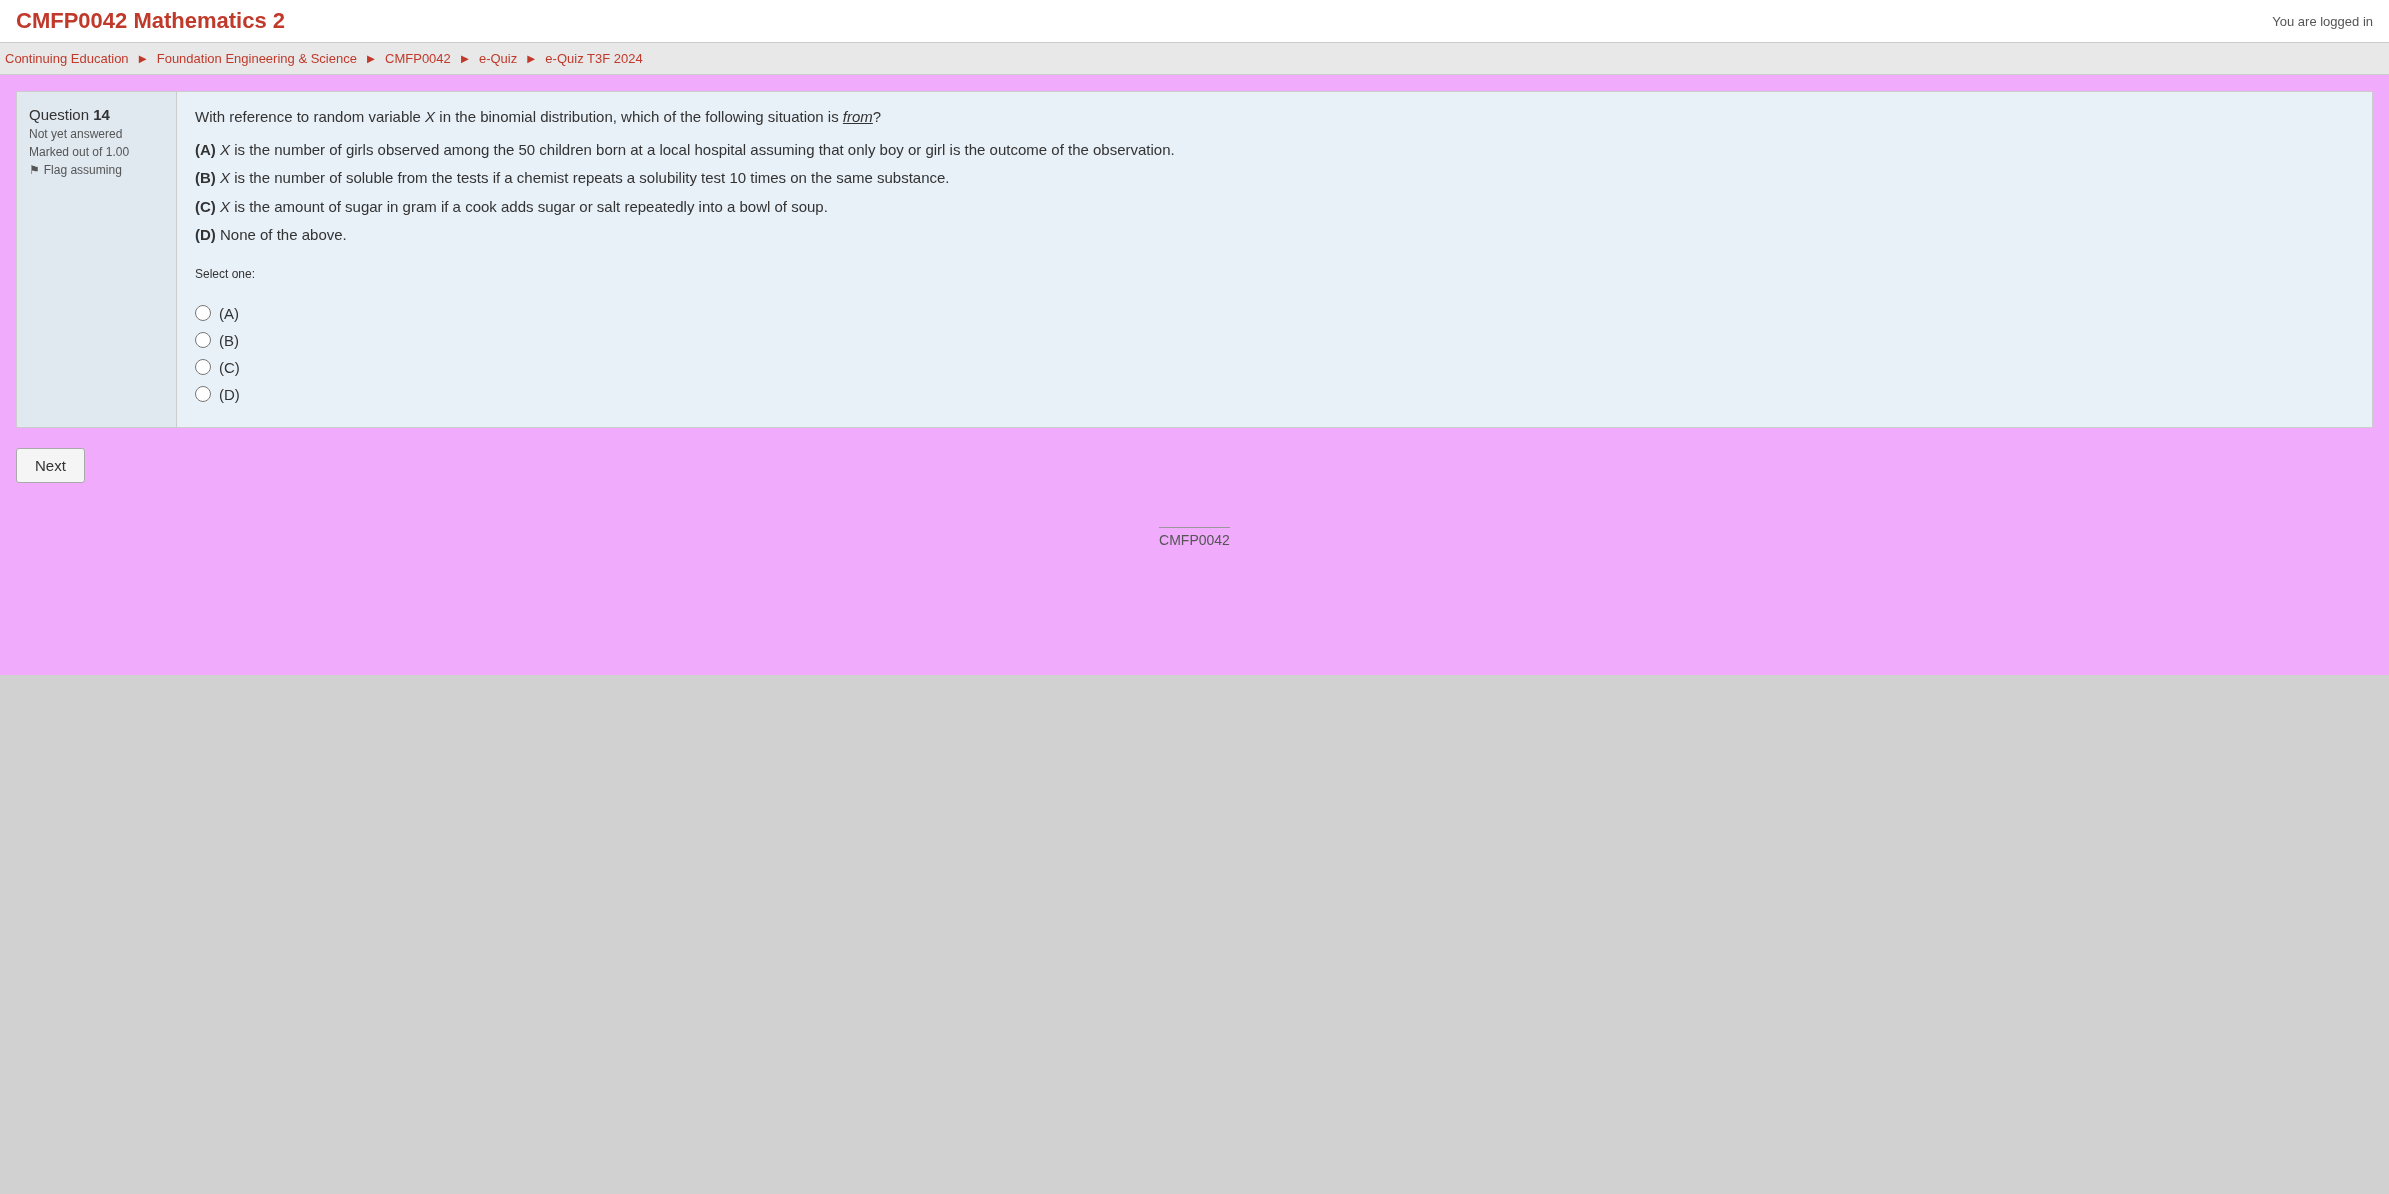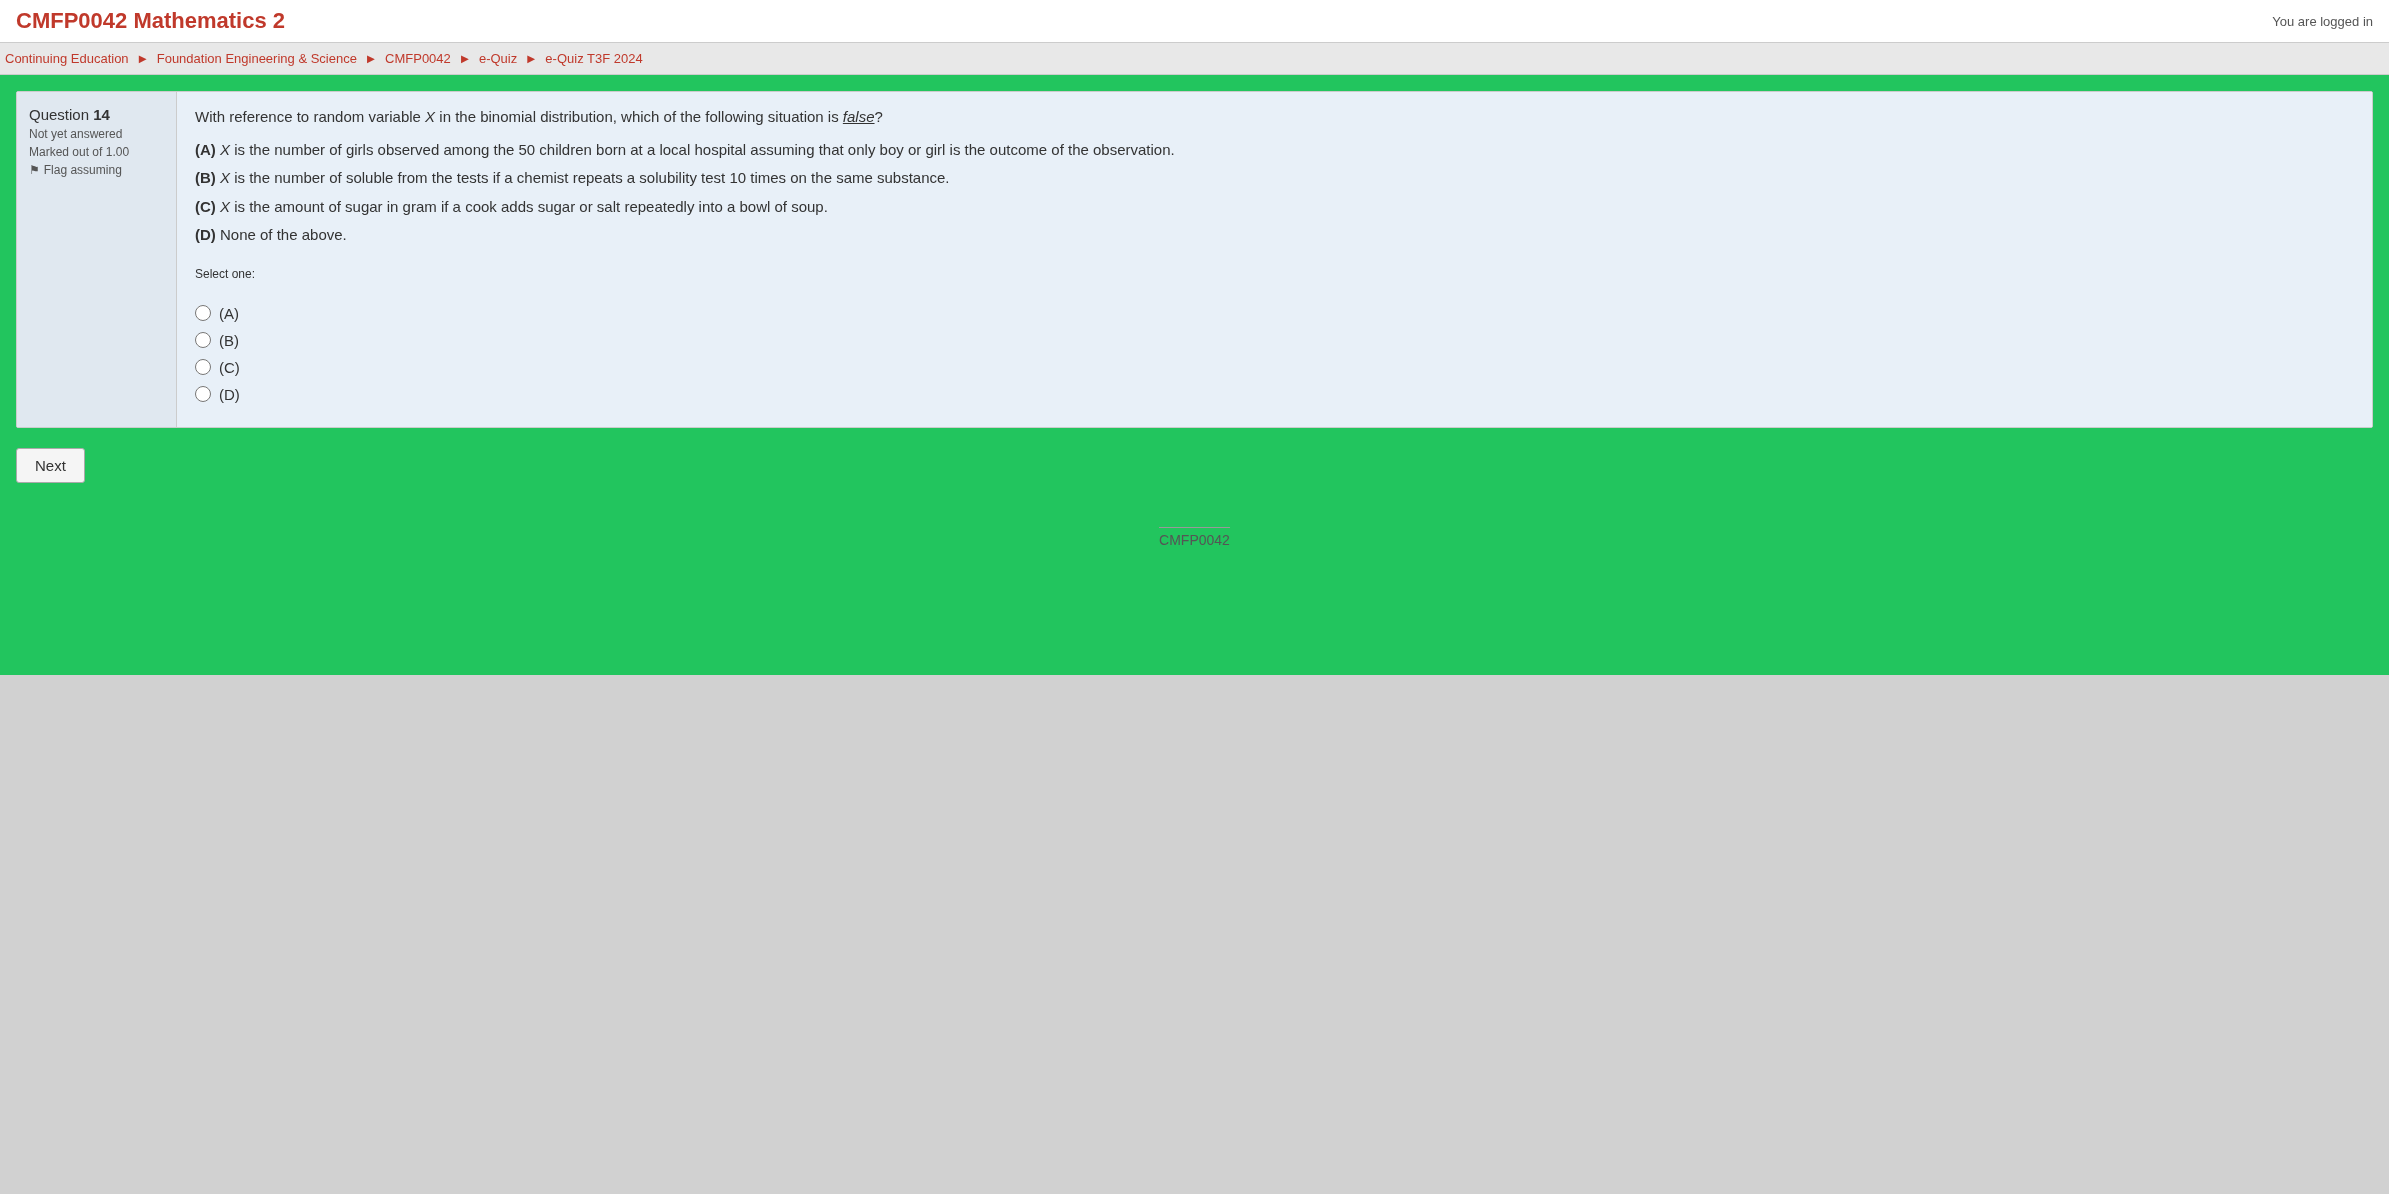--- a/index.html
+++ b/index.html
@@ -34,21 +34,21 @@
       border-bottom: 1px solid #ccc;
     }
     .breadcrumb span {
       color: #c0392b;
     }
     .breadcrumb .sep {
       color: #c0392b;
       margin: 0 4px;
     }
     .main-content {
-      background: #22c55e;
+      background: #f0abfc;
       padding: 16px;
       min-height: 600px;
     }
     .question-container {
       display: flex;
       background: #e0e8f0;
       border: 1px solid #ccc;
       border-radius: 2px;
     }
     .question-sidebar {
@@ -178,21 +178,21 @@
       <div class="question-meta">Marked out of 1.00</div>
       <div class="flag-question">
         <span class="flag-icon">⚑</span>
         <span>Flag assuming</span>
       </div>
     </div>
 
     <div class="question-body">
 
       <div class="question-text">
-        <span>With reference to random variable </span><em>X</em><span> in the binomial distribution, which of the following situation is </span><span class="italic-underline">false</span><span>?</span>
+        <span>With reference to random variable </span><em>X</em><span> in the binomial distribution, which of the following situation is </span><span class="italic-underline">from</span><span>?</span>
       </div>
 
       <div class="option-line">
         <strong>(A)</strong> <em>X</em> is the number of girls observed among the 50 children born at a local hospital assuming that only boy or girl is the outcome of the observation.
       </div>
       <div class="option-line">
         <strong>(B)</strong> <em>X</em> is the number of soluble from the tests if a chemist repeats a solubility test 10 times on the same substance.
       </div>
       <div class="option-line">
         <strong>(C)</strong> <em>X</em> is the amount of sugar in gram if a cook adds sugar or salt repeatedly into a bowl of soup.

